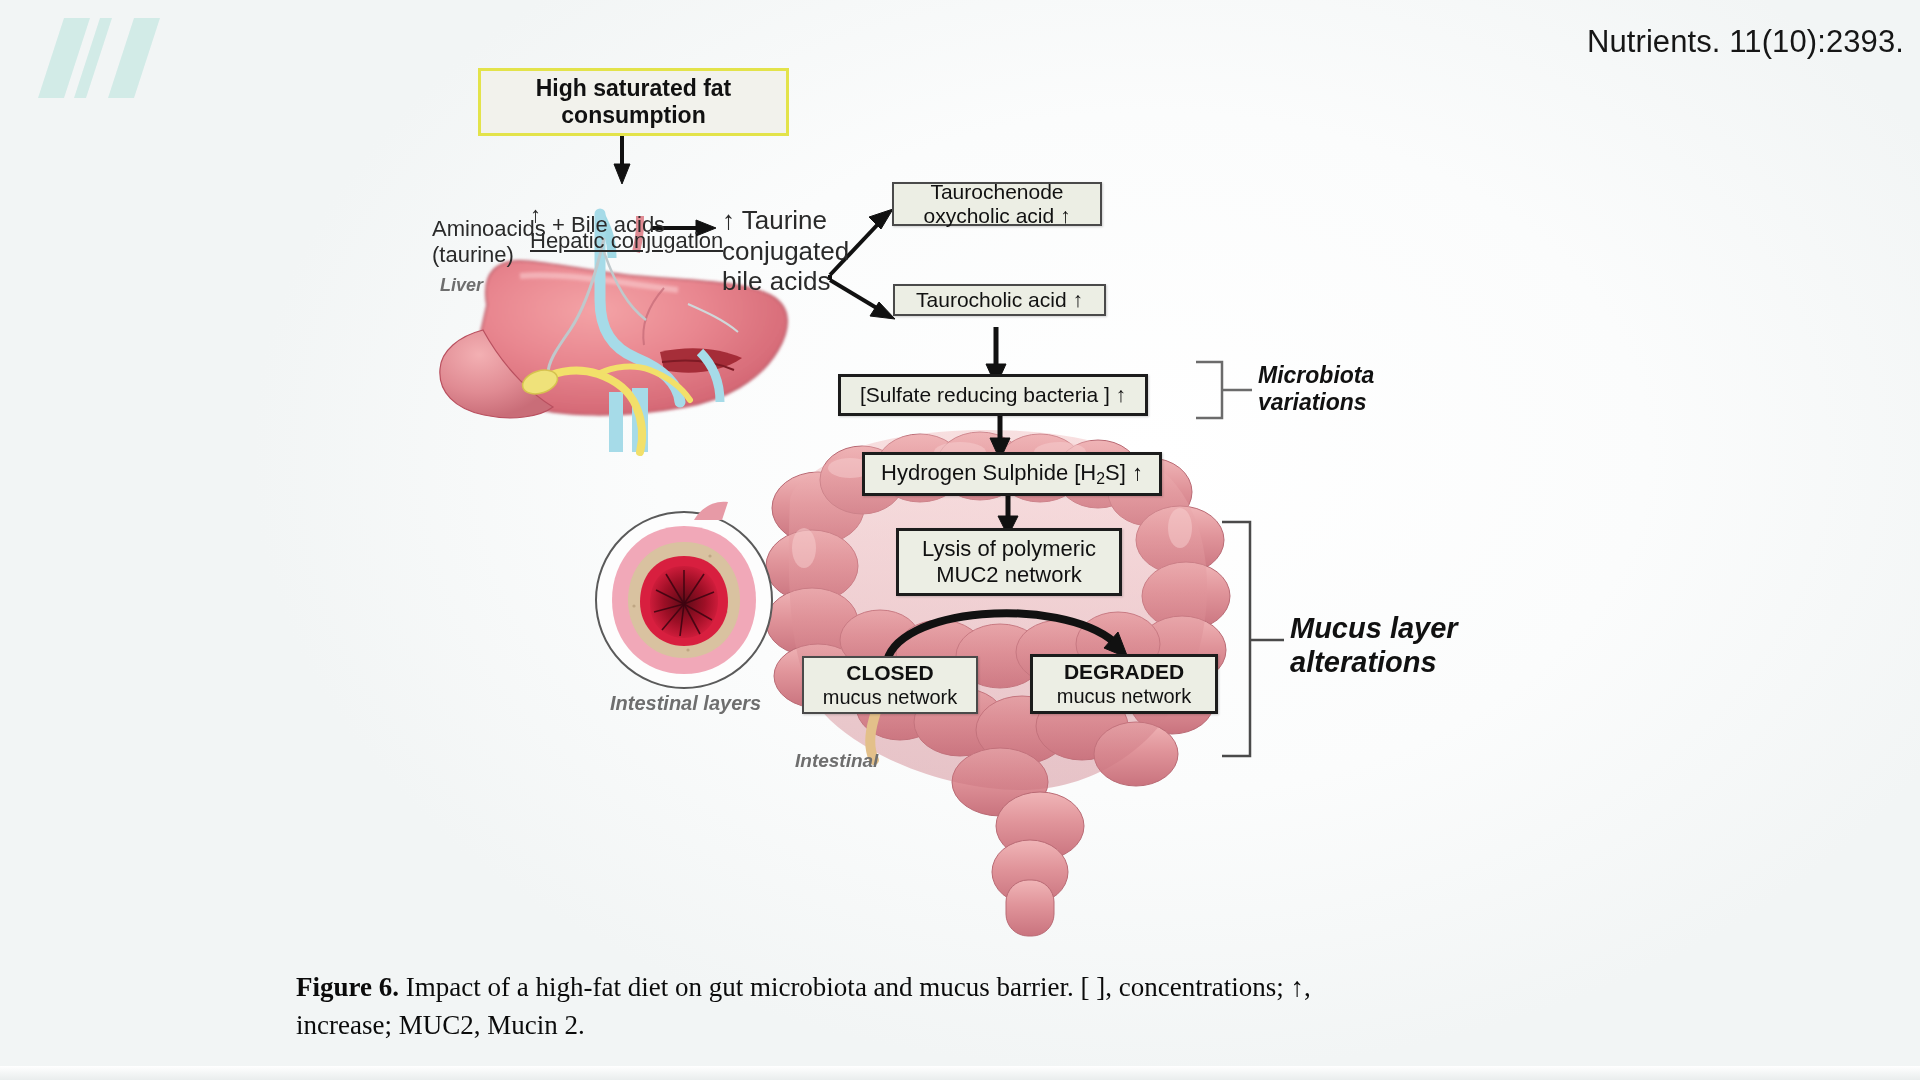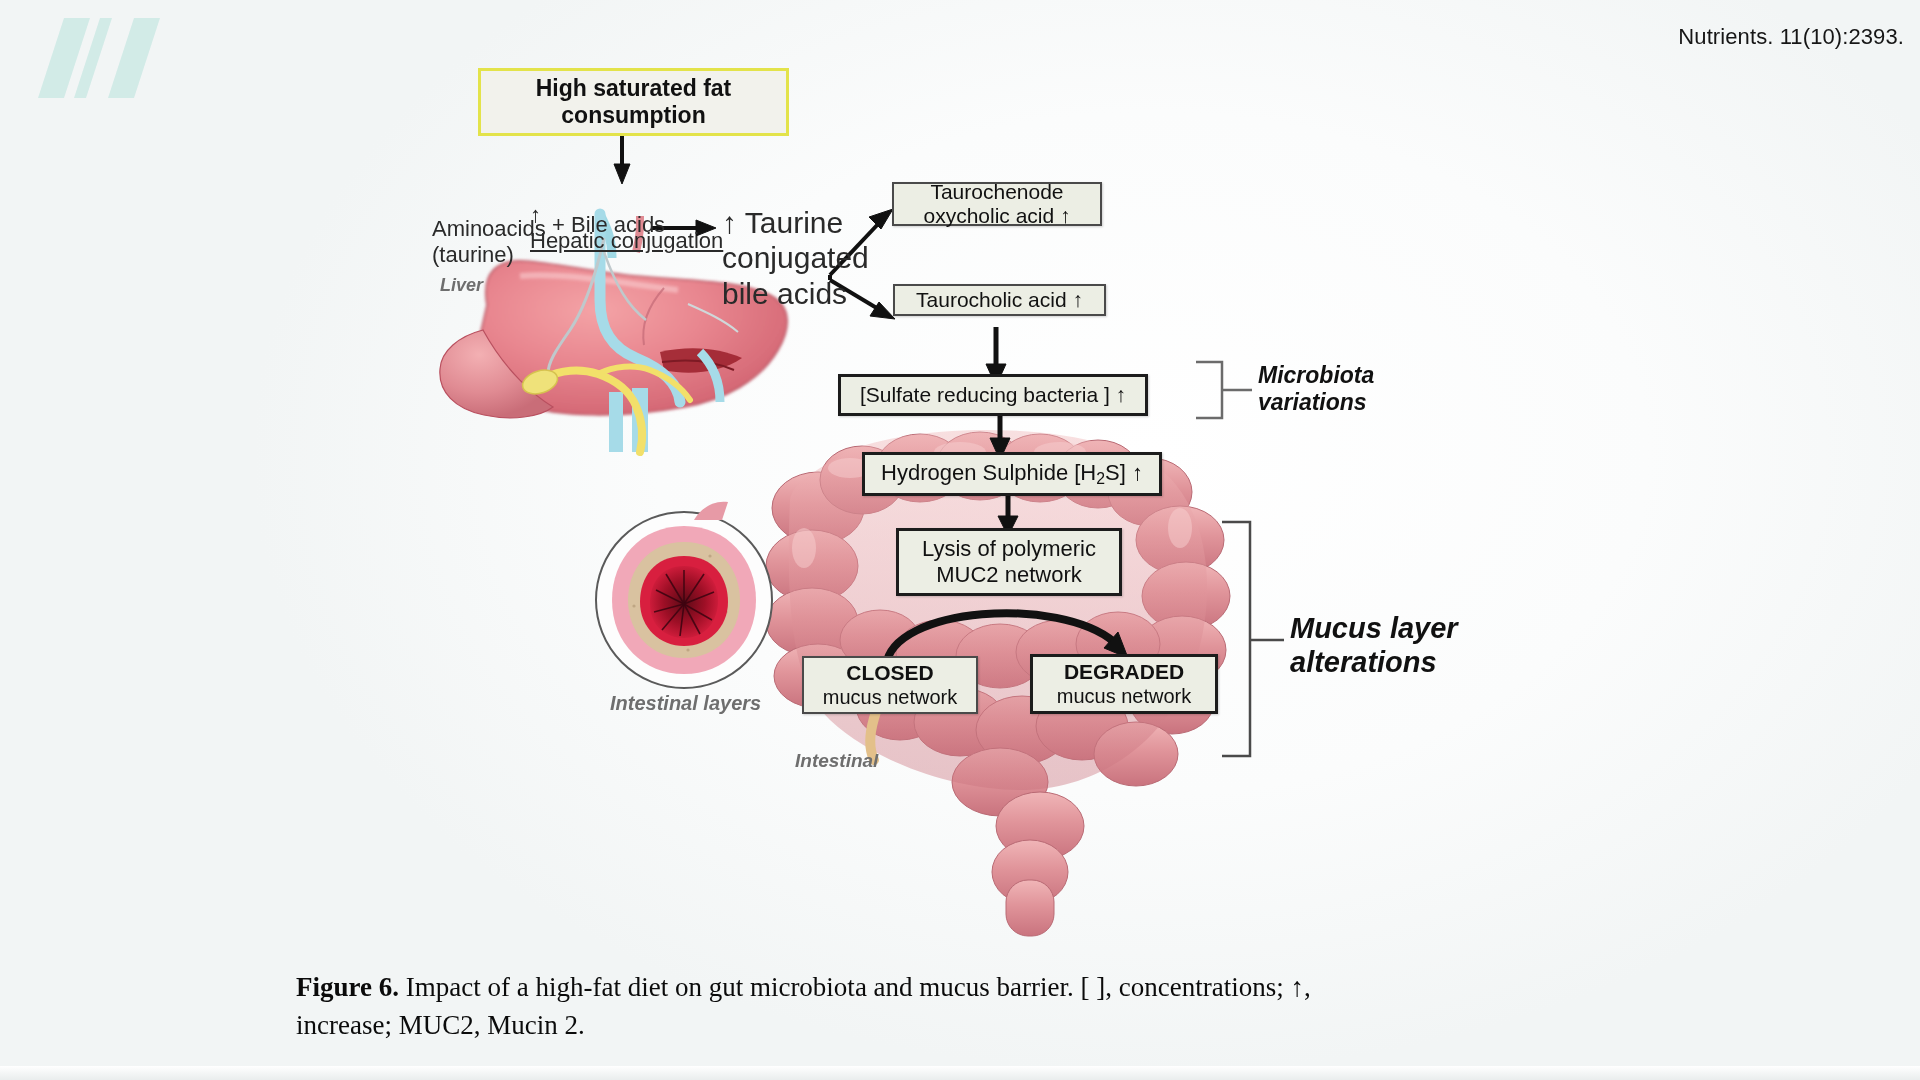--- a/index.html
+++ b/index.html
@@ -39,21 +39,21 @@
     width: 130px;
     height: 88px;
     opacity: .9;
   }
 
   
   #citation {
     position: absolute;
     right: 16px;
     top: 24px;
-    font-size: 22px;
+    font-size: 31px;
     color: #161616;
     letter-spacing: .1px;
     white-space: nowrap;
     font-family: "Liberation Sans", sans-serif;
   }
 
   
   #figure {
     position: absolute;
     left: 0;
@@ -388,21 +388,21 @@
     <div class="lbl" style="left:530px; top:176px; font-size:22px;">
       <span>↑</span>
       <span style="text-decoration:underline;">Hepatic conjugation</span>
     </div>
 
     <div class="lbl" style="left:432px; top:216px; font-size:22px;">Aminoacids
 (taurine)</div>
 
     <div class="lbl" style="left:552px; top:212px; font-size:22px;">+ Bile acids</div>
 
-    <div class="lbl" style="left:722px; top:205px; font-size:30px;">↑ Taurine
+    <div class="lbl" style="left:722px; top:205px; font-size:26px;">↑ Taurine
 conjugated
 bile acids</div>
 
     <div class="lbl ital" style="left:440px; top:275px; font-size:18px;">Liver</div>
 
     <div class="lbl ital" style="left:795px; top:750px; font-size:19px;">Intestinal</div>
 
     <div class="lbl ital" style="left:610px; top:692px; font-size:20px;">Intestinal layers</div>
 
     <div class="lbl side" style="left:1258px; top:362px; font-size:23px;">Microbiota

